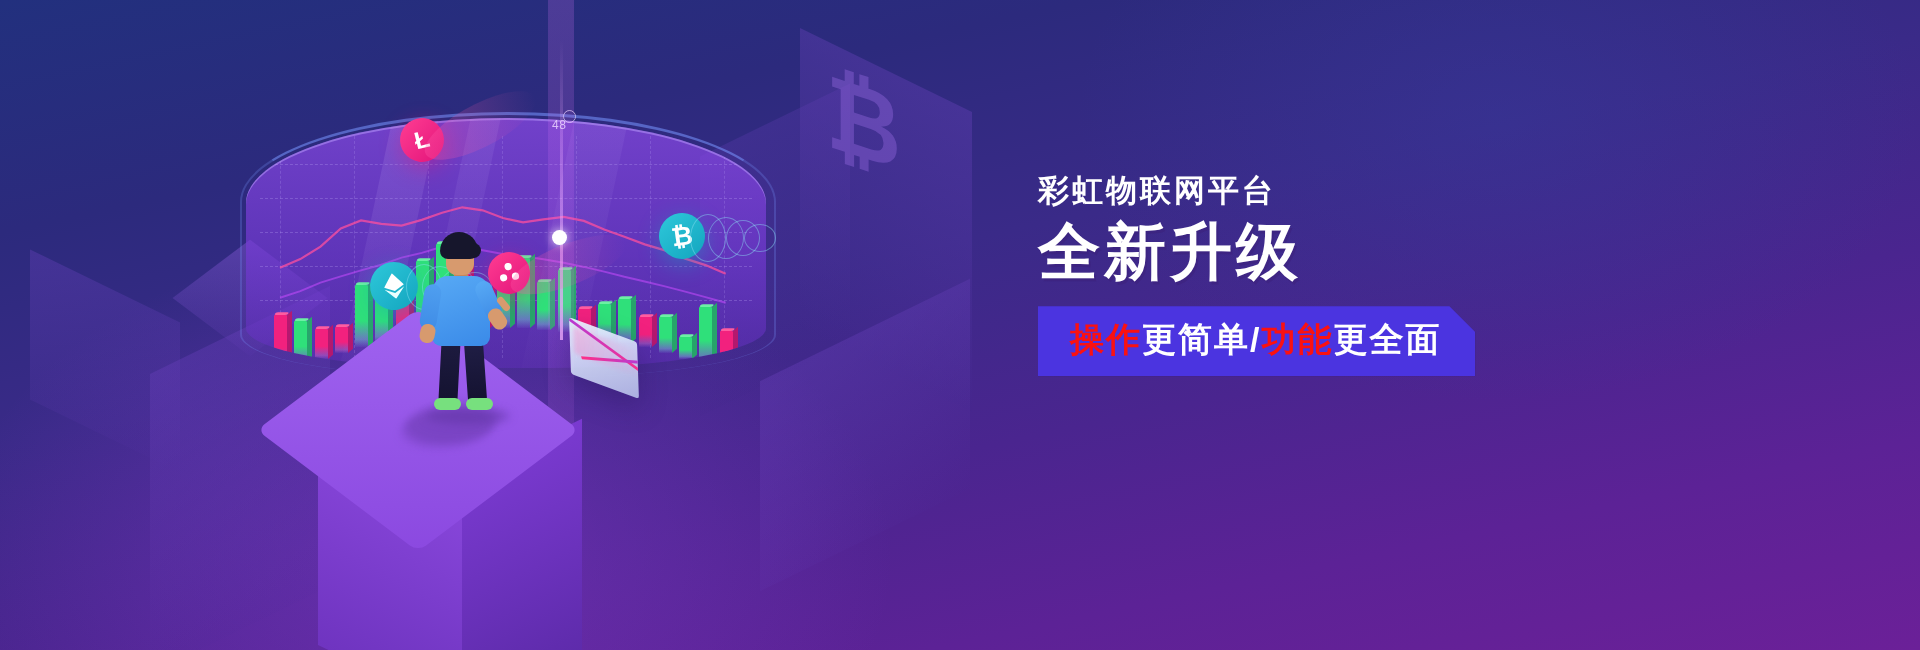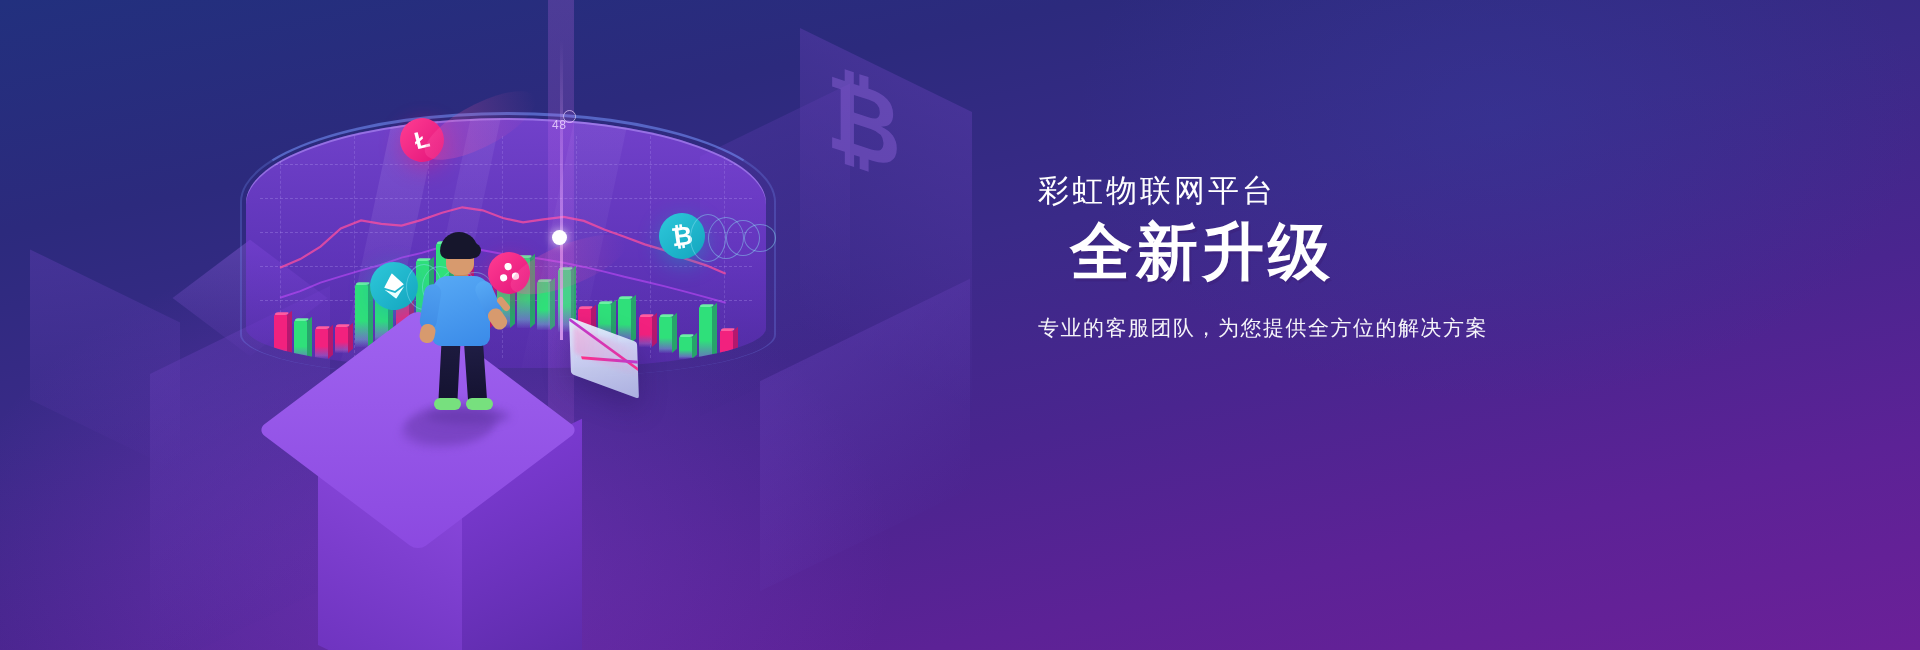--- a/index.html
+++ b/index.html
@@ -175,27 +175,26 @@
     background:#77e07e;border-radius:7px;}
   .p-shoe-r{position:absolute;left:48px;top:166px;width:27px;height:12px;
     background:#77e07e;border-radius:7px;}
   .p-shadow{position:absolute;left:8px;top:176px;width:84px;height:16px;
     background:rgba(92,48,160,.45);border-radius:50%;filter:blur(4px);}
 
   
   .copy{position:absolute;left:1038px;top:172px;width:560px;}
   .kicker{
     font-size:31px;color:#ffffff;letter-spacing:3px;line-height:1.2;
-    font-weight:400;
+    font-weight:700;
   }
   .headline{
     margin-top:10px;
     font-size:62px;font-weight:700;color:#ffffff;letter-spacing:4px;line-height:1.05;
     text-shadow:2px 3px 0 rgba(60,30,120,.45);
-    margin-left:32px;
   }
   .ribbon{
     position:relative;margin-top:22px;display:inline-block;
     background:#4b34e0;
     padding:11px 34px 13px 32px;
     clip-path:polygon(0 0, calc(100% - 26px) 0, 100% 26px, 100% 100%, 0 100%);
     box-shadow:0 6px 20px rgba(35,20,110,.35);
   }
   .ribbon .txt{font-size:34px;font-weight:700;color:#ffffff;letter-spacing:2px;white-space:nowrap;}
   .ribbon .hi{color:#fb1111;}
@@ -431,15 +430,17 @@
     <div class="p-arm-r"></div>
     <div class="p-hand-r"></div>
     <div class="p-finger"></div>
     <div class="p-head"></div>
     <div class="p-hair"></div>
   </div>
 
   <div class="copy">
     <div class="kicker">彩虹物联网平台</div>
     <div class="headline">全新升级</div>
-    <div class="tagline">专业的客服团队，为您提供全方位的解决方案</div>
+    <div class="ribbon">
+      <span class="txt"><span class="hi">操作</span><span>更简单/</span><span class="hi">功能</span><span>更全面</span></span>
+    </div>
   </div>
 </div>
 
 </body></html>

